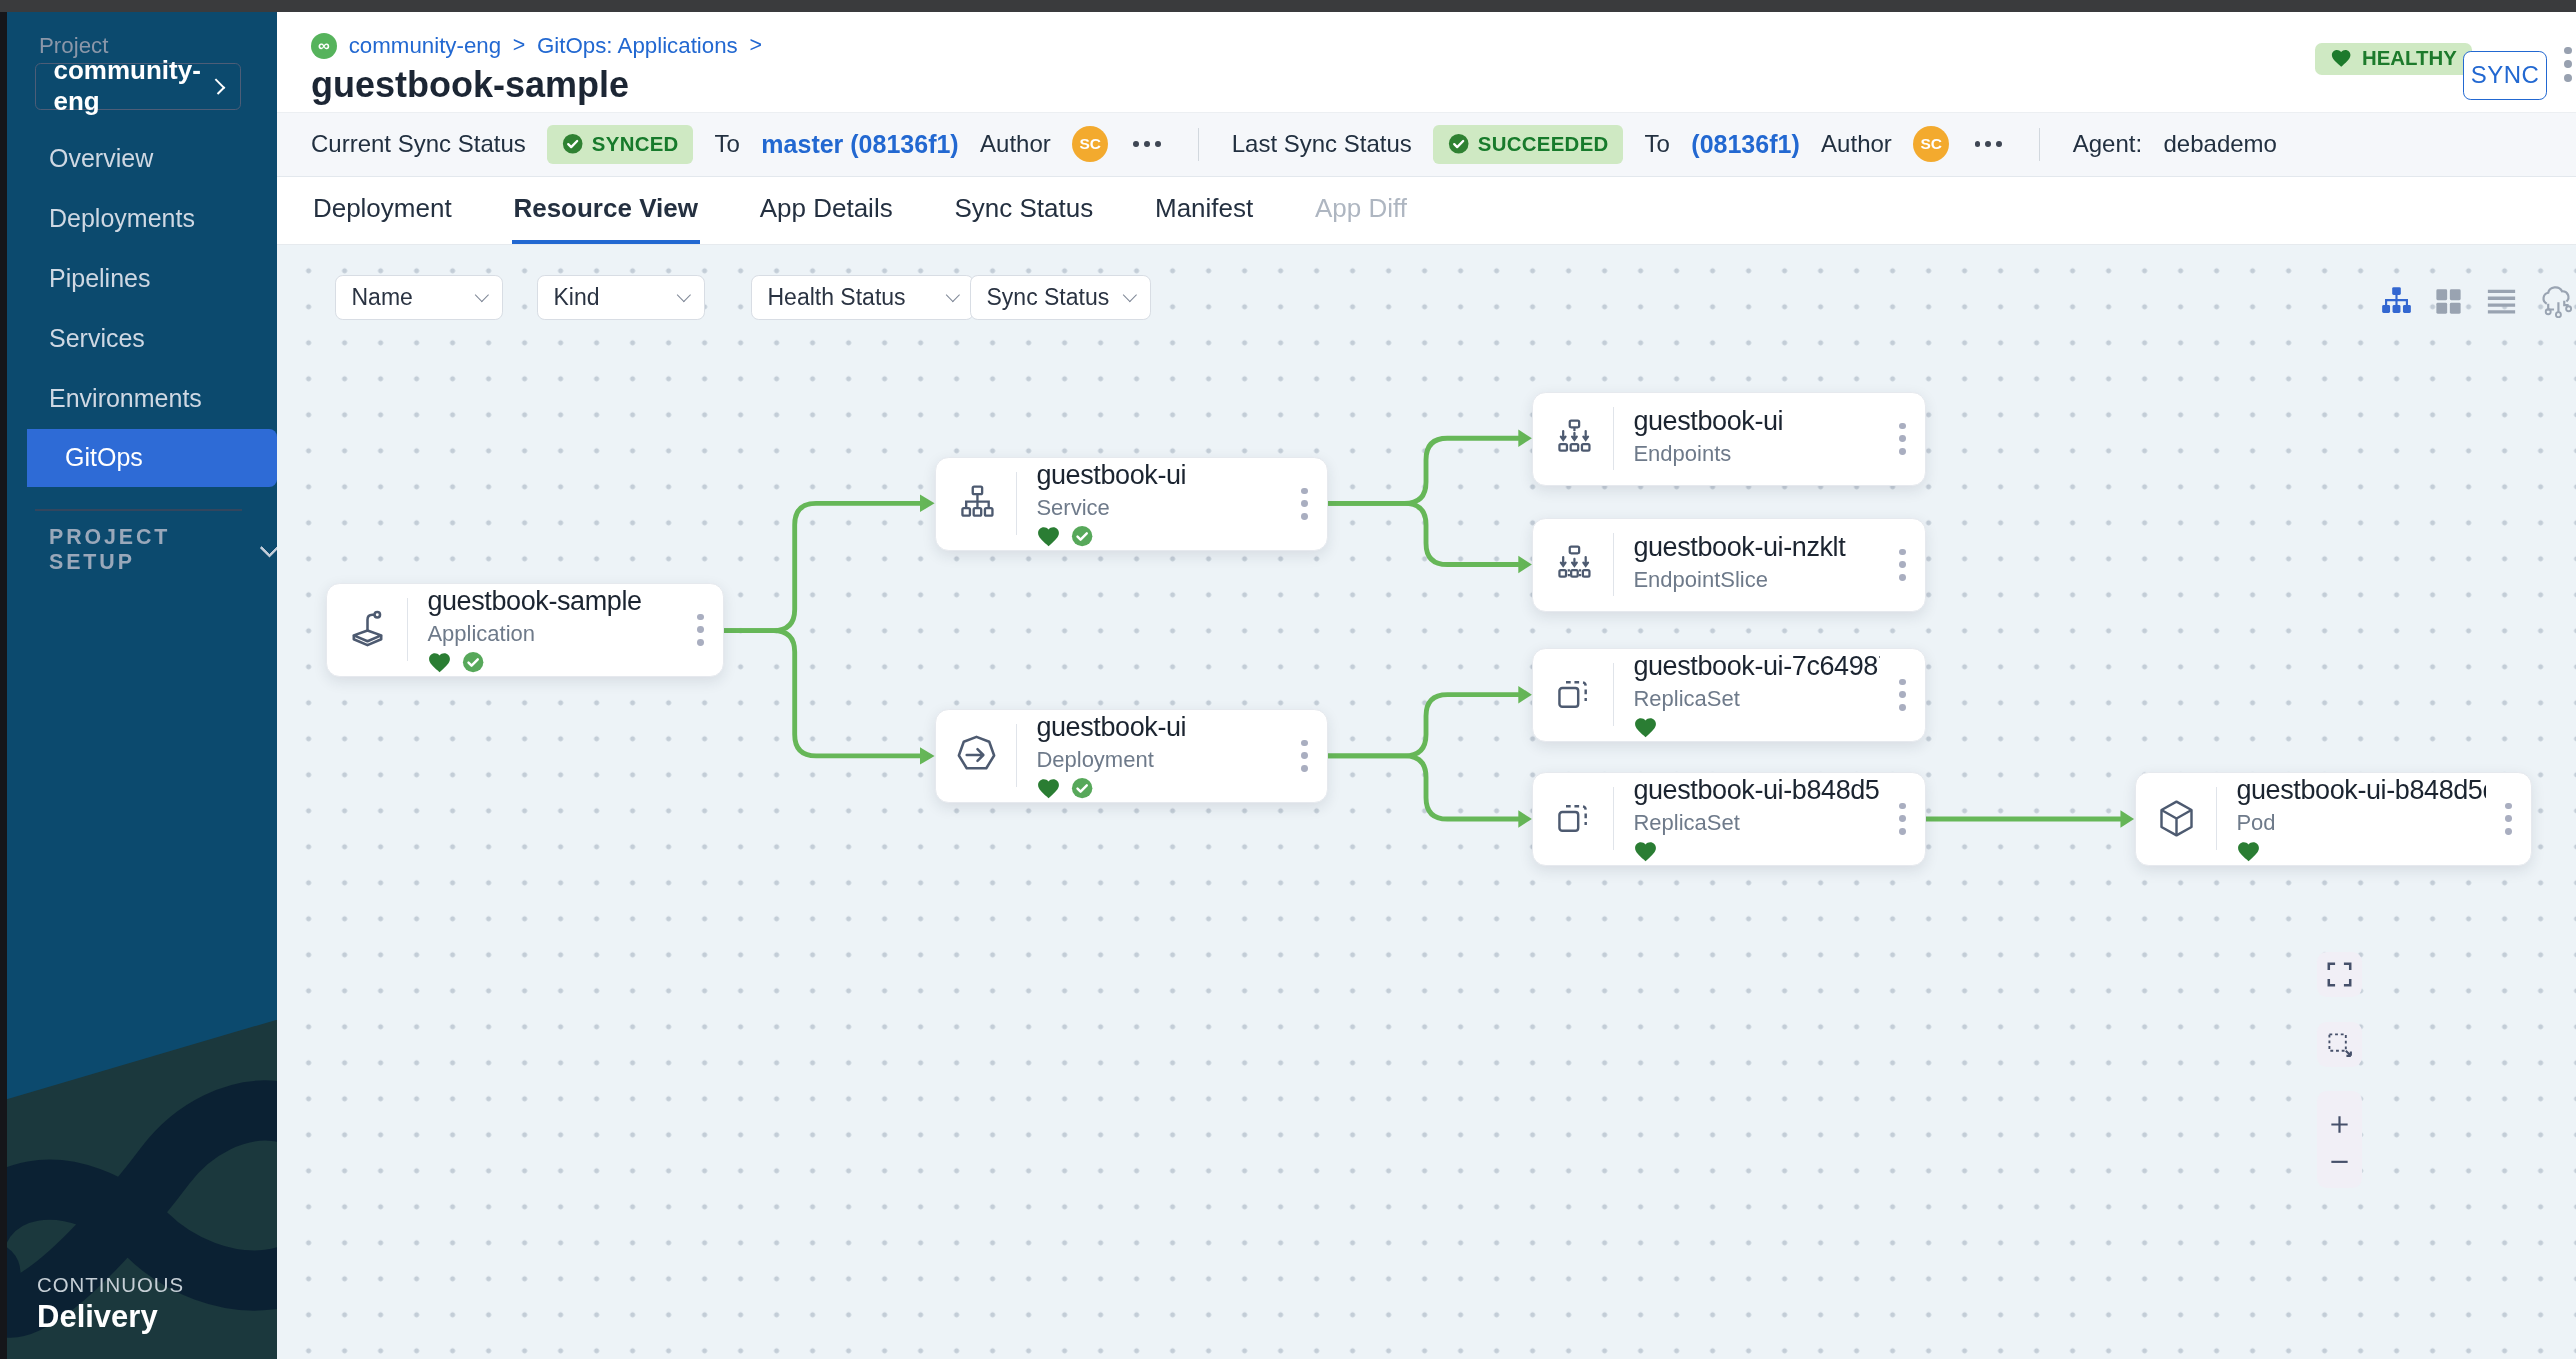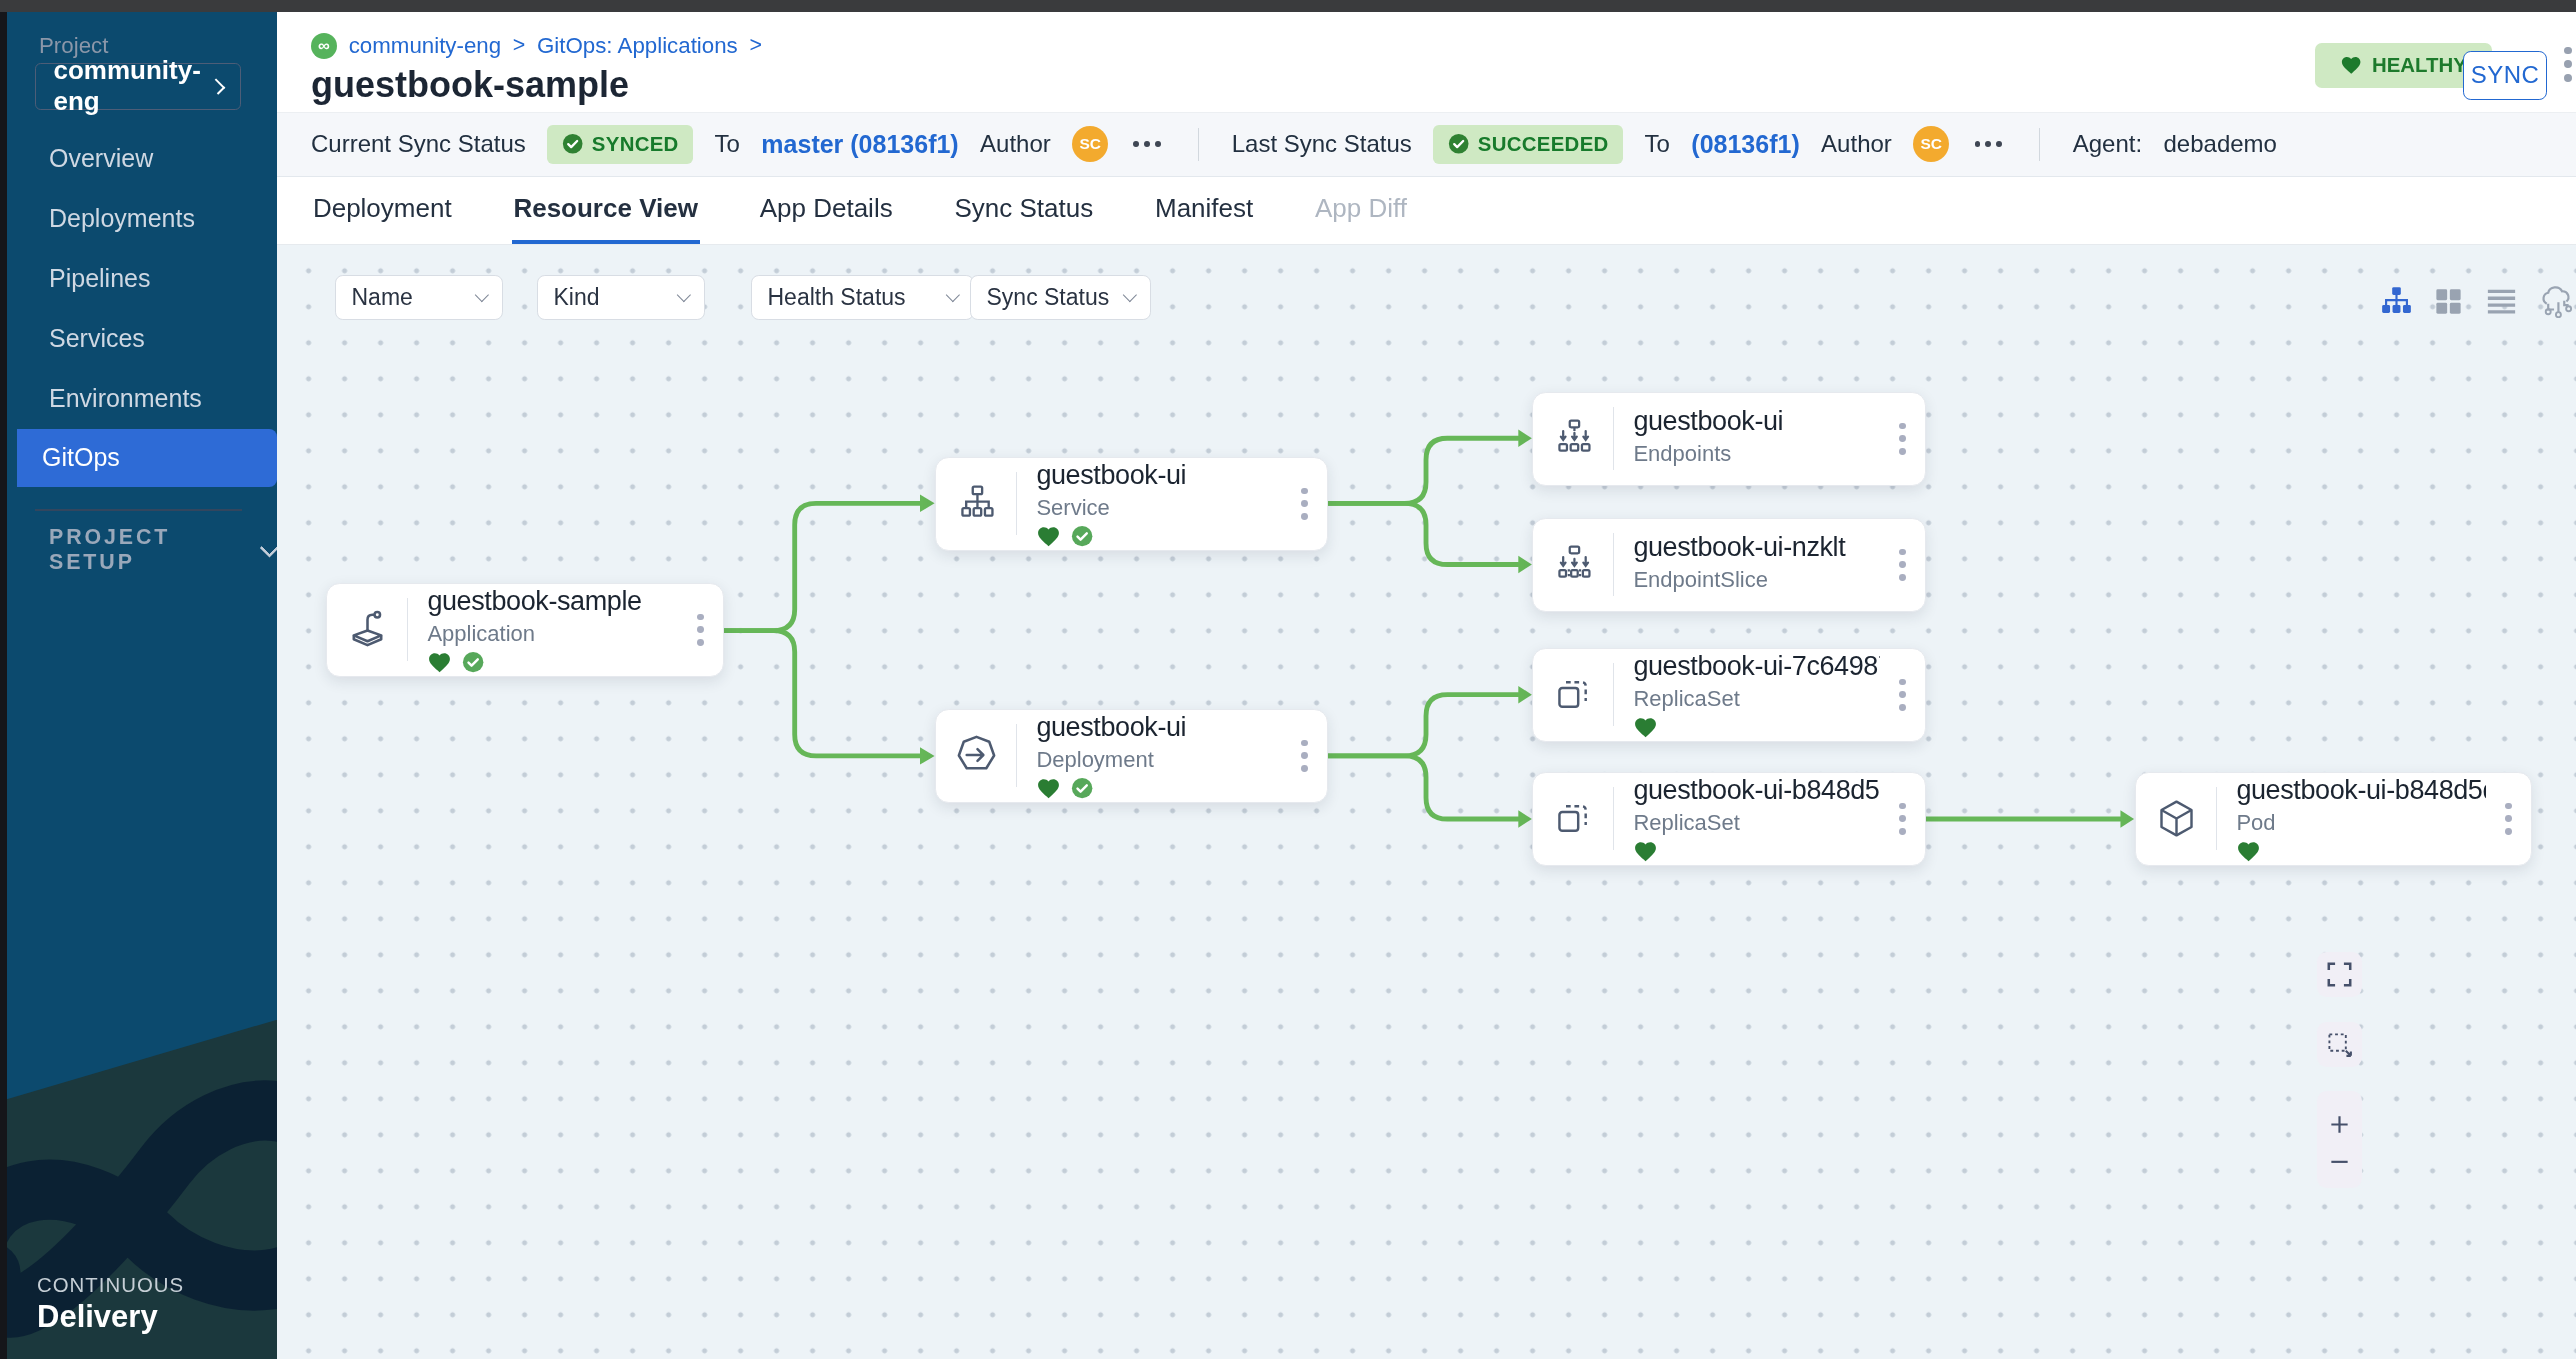--- a/index.html
+++ b/index.html
@@ -11,43 +11,43 @@
   
   .sidebar{position:absolute;left:0;top:11.7px;width:277px;height:1348px;background:#0c4a6e;overflow:hidden;z-index:5;}
   .project-label{position:absolute;left:39px;top:21.4px;font-size:22.3px;color:#8b97a9;}
   .project-select{position:absolute;left:35px;top:51px;width:206px;height:47px;border:1px solid #4d5d77;
        border-radius:5.8px;display:flex;align-items:center;justify-content:space-between;padding:0 17.5px;
        color:#fff;font-size:26px;font-weight:700;cursor:pointer;box-sizing:border-box;}
   .chev{width:10.7px;height:10.7px;border-right:2.9px solid #fff;border-bottom:2.9px solid #fff;
        transform:rotate(-45deg);margin-left:7.8px;}
   .nav{position:absolute;left:0;top:117px;width:100%;}
   .nav-item{height:60px;display:flex;align-items:center;padding-left:49px;font-size:25px;color:#cfd8e3;cursor:pointer;}
-  .nav-item.active{background:#2e6bd6;color:#fff;border-radius:0 7.8px 7.8px 0;margin-left:17px;padding-left:25px;height:58px;}
+  .nav-item.active{background:#2e6bd6;color:#fff;border-radius:0 7.8px 7.8px 0;margin-left:27px;padding-left:38px;height:58px;}
   .nav-divider{position:absolute;left:35px;right:35px;top:497px;height:1.9px;background:#33465e;}
   .project-setup{position:absolute;left:49px;top:517px;height:43px;display:flex;align-items:center;gap:19.4px;
        color:#9aa8ba;font-size:21.4px;font-weight:700;letter-spacing:2.9px;cursor:pointer;}
   .chev-down{width:11.7px;height:11.7px;border-right:3.9px solid #c2ccd8;border-bottom:3.9px solid #c2ccd8;
        transform:rotate(45deg);margin-top:-5.8px;border-radius:1px;}
   .brand-area{position:absolute;left:0;bottom:0;width:100%;height:340px;background:#1b383d;
        clip-path:polygon(0 24%,100% 0,100% 100%,0 100%);}
   .watermark{position:absolute;left:-68px;bottom:-29px;opacity:.95;}
   .brand-text{position:absolute;left:37px;bottom:25px;z-index:3;}
   .brand-line1{font-size:20.4px;color:#c6cfd6;letter-spacing:1px;}
   .brand-line2{font-size:31px;color:#fff;font-weight:700;margin-top:1.9px;}
 
   
   .main{position:absolute;left:277px;top:11.7px;width:2299px;height:1348px;background:#fff;overflow:hidden;}
   .breadcrumb{position:absolute;left:34px;top:19.4px;height:29px;display:flex;align-items:center;gap:11.7px;font-size:22.3px;}
   .crumb{color:#2268d1;cursor:pointer;}
   .crumb-sep{color:#2268d1;font-size:21.4px;}
   .gitops-logo{width:26px;height:26px;border-radius:50%;background:#56b35c;color:#fff;display:flex;
        align-items:center;justify-content:center;font-size:16.5px;font-weight:700;}
   .page-title{position:absolute;left:34px;top:52px;font-size:36px;font-weight:700;color:#1c2634;}
-  .health-badge{position:absolute;left:2038px;top:31px;height:45px;background:#cfe9c3;border-radius:6.8px;
-       display:flex;align-items:center;gap:9.7px;padding:0 25px;color:#1d7a2c;font-size:20.4px;font-weight:700;}
+  .health-badge{position:absolute;left:2038px;top:31px;height:32px;background:#cfe9c3;border-radius:6.8px;
+       display:flex;align-items:center;gap:9.7px;padding:0 15px;color:#1d7a2c;font-size:20.4px;font-weight:700;}
   .sync-btn{position:absolute;left:2186px;top:29px;width:84px;height:49px;border:1.9px solid #2268d1;border-radius:7.8px;
        color:#2268d1;font-weight:400;font-size:24px;background:#fff;display:flex;align-items:center;
        justify-content:center;cursor:pointer;box-sizing:border-box;letter-spacing:0.5px;margin-top:10px;}
   .kebab-v{display:flex;flex-direction:column;gap:5.8px;align-items:center;cursor:pointer;}
   .kebab-v i{width:7.8px;height:7.8px;border-radius:50%;background:#98a1b0;display:block;}
   .header-kebab{position:absolute;left:2287px;top:35px;}
 
   .statusbar{position:absolute;left:0;top:100px;width:100%;height:65px;background:#f5f7fa;
        border-top:1px solid #eceff2;border-bottom:1px solid #e3e8ed;display:flex;align-items:center;
        padding-left:34px;gap:21.4px;font-size:24px;color:#223040;box-sizing:border-box;}

